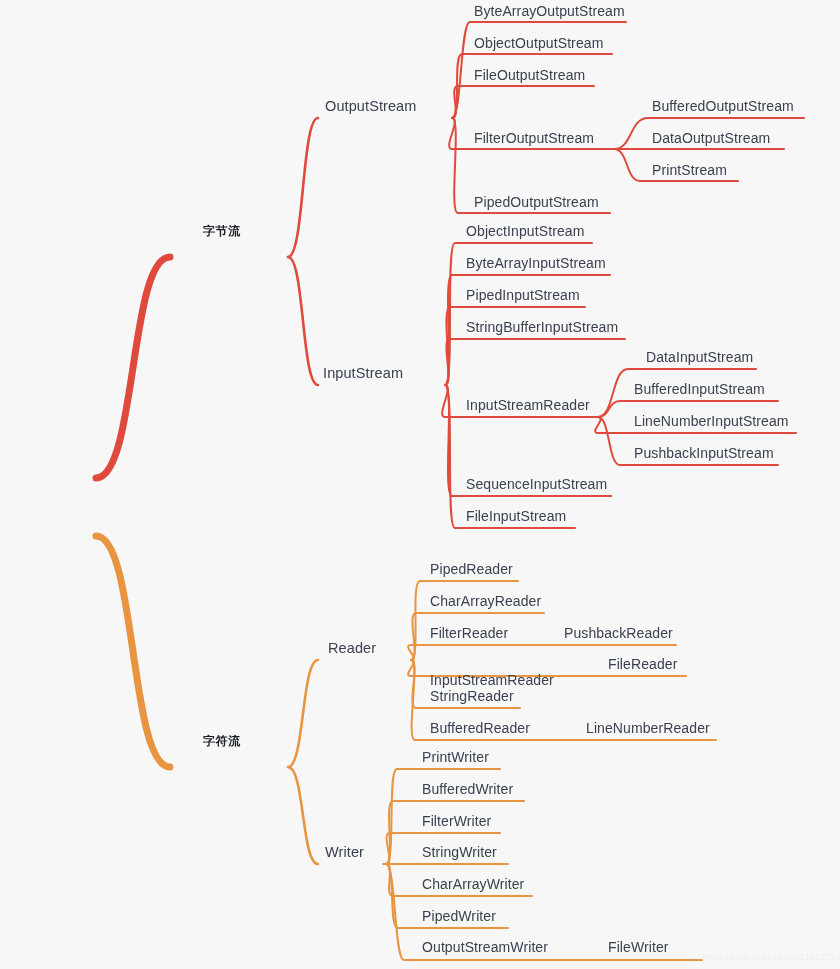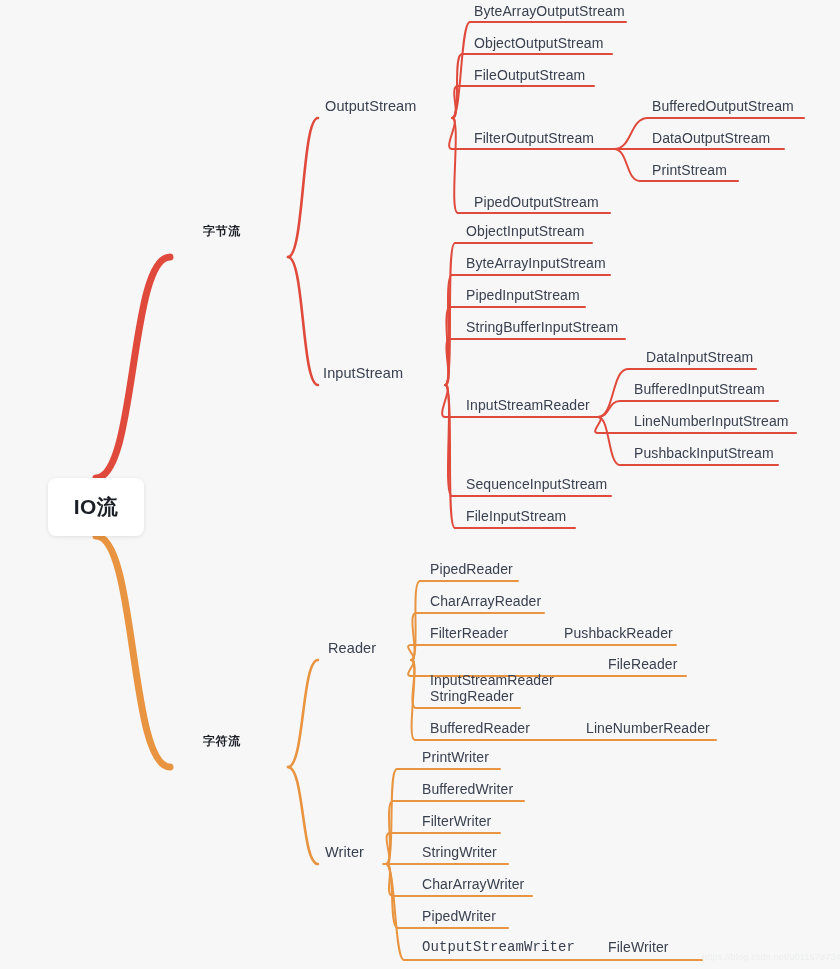--- a/index.html
+++ b/index.html
@@ -134,23 +134,20 @@
       <line x1="415" y1="740" x2="716" y2="740" stroke="#e89440" stroke-width="2" stroke-linecap="round"></line>
       <line x1="397" y1="769" x2="500" y2="769" stroke="#e89440" stroke-width="2" stroke-linecap="round"></line>
       <line x1="393" y1="801" x2="524" y2="801" stroke="#e89440" stroke-width="2" stroke-linecap="round"></line>
       <line x1="390" y1="833" x2="500" y2="833" stroke="#e89440" stroke-width="2" stroke-linecap="round"></line>
       <line x1="386" y1="864" x2="508" y2="864" stroke="#e89440" stroke-width="2" stroke-linecap="round"></line>
       <line x1="393" y1="896" x2="532" y2="896" stroke="#e89440" stroke-width="2" stroke-linecap="round"></line>
       <line x1="398" y1="928" x2="508" y2="928" stroke="#e89440" stroke-width="2" stroke-linecap="round"></line>
       <line x1="404" y1="960" x2="702" y2="960" stroke="#e89440" stroke-width="2" stroke-linecap="round"></line>
     </svg>
 
-  <div class="root-node" style="left: 48px; top: 478px; width: 96px; height: 58px; background: rgb(255, 255, 255);">
-    <span>IO流</span>
-  </div>
 
   <div id="labels">
       <div class="node-label lvl1" style="left: 203px; top: 225px; color: rgb(27, 31, 38);">字节流</div>
       <div class="node-label lvl2" style="left: 325px; top: 99px; color: rgb(57, 65, 79);">OutputStream</div>
       <div class="node-label lvl3" style="left: 474px; top: 4px; color: rgb(57, 65, 79);">ByteArrayOutputStream</div>
       <div class="node-label lvl3" style="left: 474px; top: 36px; color: rgb(57, 65, 79);">ObjectOutputStream</div>
       <div class="node-label lvl3" style="left: 474px; top: 68px; color: rgb(57, 65, 79);">FileOutputStream</div>
       <div class="node-label lvl3" style="left: 474px; top: 131px; color: rgb(57, 65, 79);">FilterOutputStream</div>
       <div class="node-label lvl3" style="left: 652px; top: 99px; color: rgb(57, 65, 79);">BufferedOutputStream</div>
       <div class="node-label lvl3" style="left: 652px; top: 131px; color: rgb(57, 65, 79);">DataOutputStream</div>
@@ -179,19 +176,19 @@
       <div class="node-label lvl3" style="left: 430px; top: 689px; color: rgb(57, 65, 79);">StringReader</div>
       <div class="node-label lvl3" style="left: 430px; top: 721px; color: rgb(57, 65, 79);">BufferedReader</div>
       <div class="node-label lvl3" style="left: 586px; top: 721px; color: rgb(57, 65, 79);">LineNumberReader</div>
       <div class="node-label lvl2" style="left: 325px; top: 845px; color: rgb(57, 65, 79);">Writer</div>
       <div class="node-label lvl3" style="left: 422px; top: 750px; color: rgb(57, 65, 79);">PrintWriter</div>
       <div class="node-label lvl3" style="left: 422px; top: 782px; color: rgb(57, 65, 79);">BufferedWriter</div>
       <div class="node-label lvl3" style="left: 422px; top: 814px; color: rgb(57, 65, 79);">FilterWriter</div>
       <div class="node-label lvl3" style="left: 422px; top: 845px; color: rgb(57, 65, 79);">StringWriter</div>
       <div class="node-label lvl3" style="left: 422px; top: 877px; color: rgb(57, 65, 79);">CharArrayWriter</div>
       <div class="node-label lvl3" style="left: 422px; top: 909px; color: rgb(57, 65, 79);">PipedWriter</div>
-      <div class="node-label lvl3" style="left: 422px; top: 940px; color: rgb(57, 65, 79); font-family: Liberation Mono, monospace;">OutputStreamWriter</div>
+      <div class="node-label lvl3" style="left: 422px; top: 940px; color: rgb(57, 65, 79);">OutputStreamWriter</div>
       <div class="node-label lvl3" style="left: 608px; top: 940px; color: rgb(57, 65, 79);">FileWriter</div>
     </div>
 
   <div class="watermark" style="left: 702px; top: 952px; color: rgb(236, 237, 237);">https://blog.csdn.net/u011578734</div>
 
 </div>
 
 </body></html>

